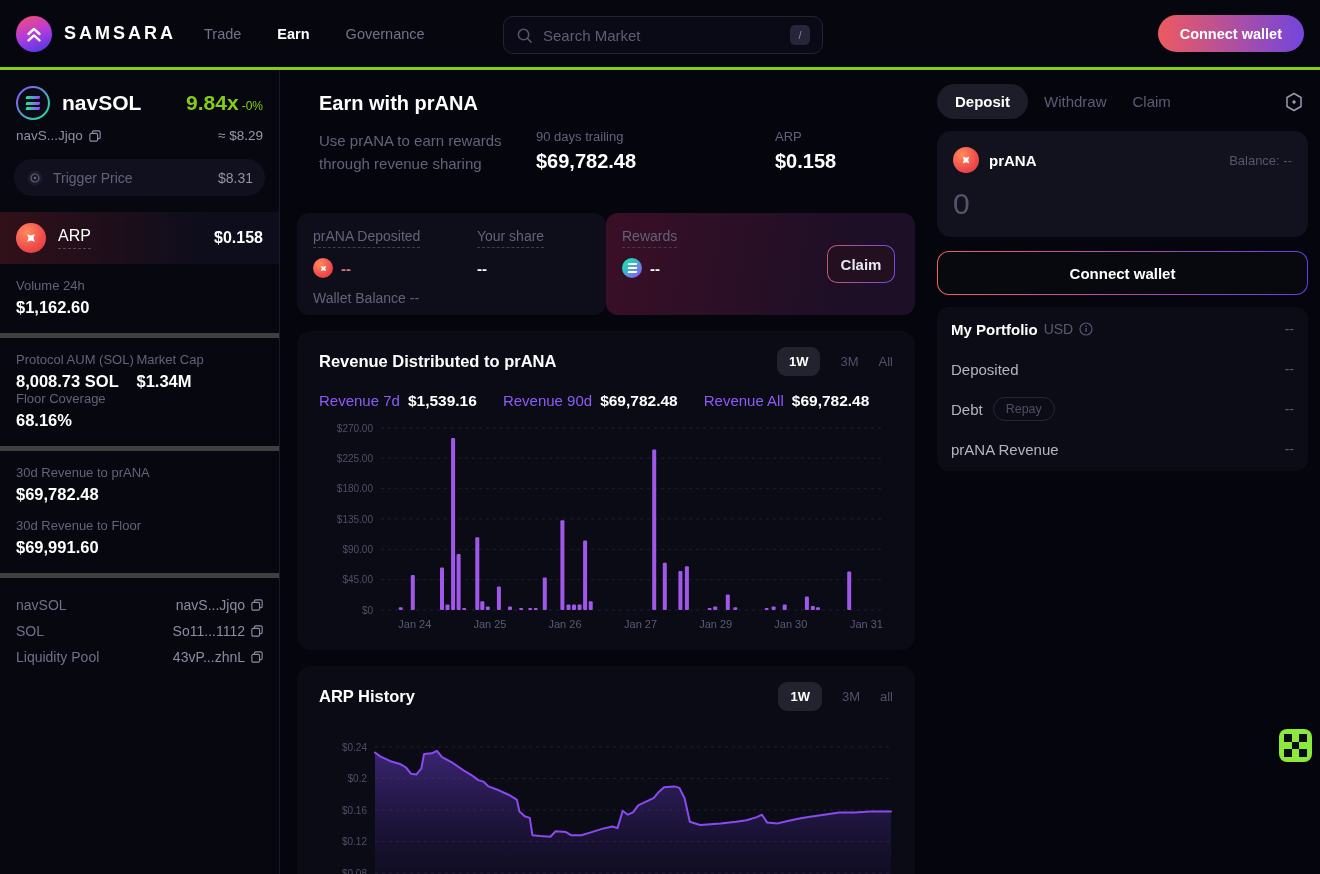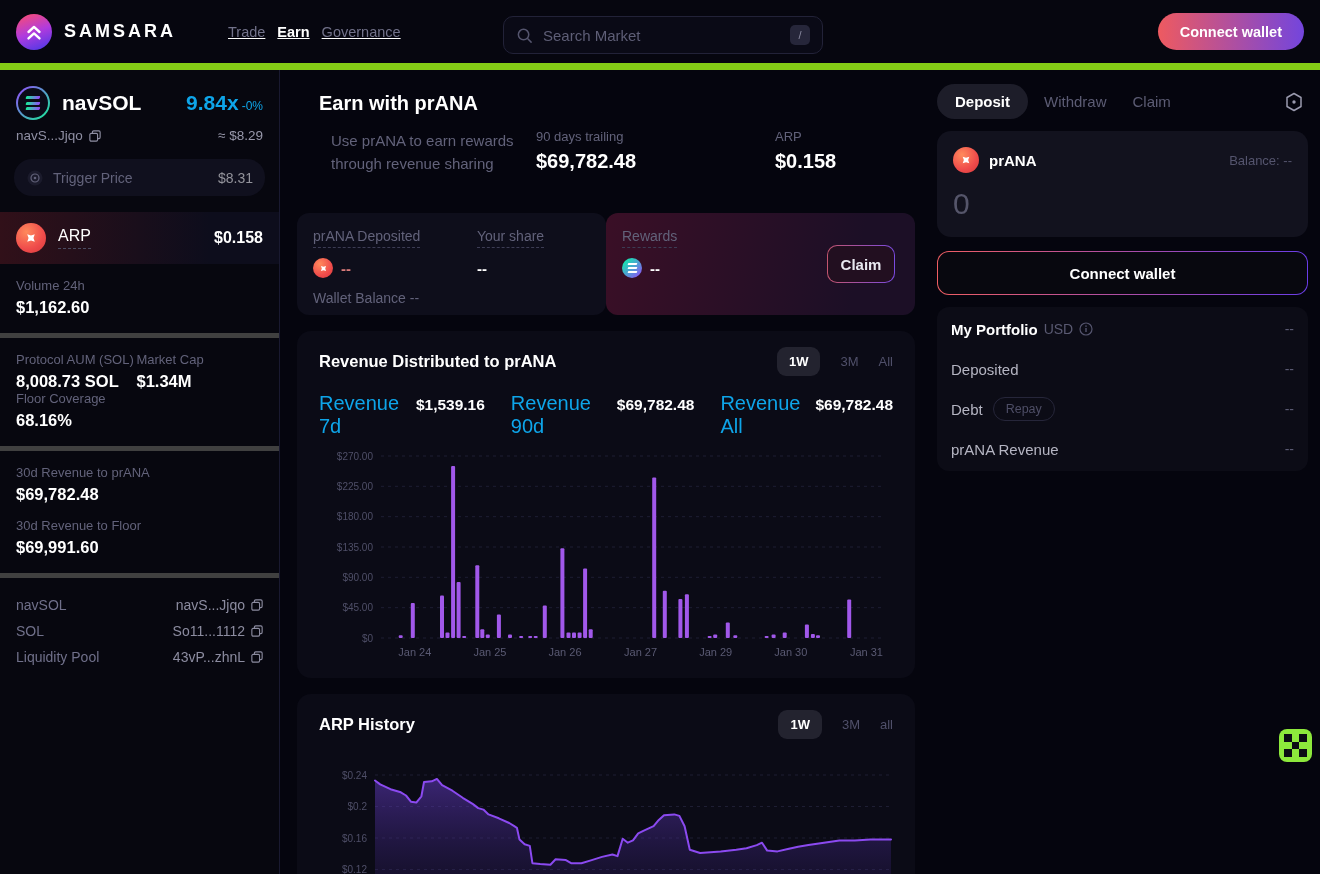--- a/index.html
+++ b/index.html
@@ -1,26 +1,26 @@
 <!DOCTYPE html>
 <html><head>
 <meta charset="utf-8">
 <style>
   * { margin:0; padding:0; box-sizing:border-box; }
   body { background:#000; font-family:"Liberation Sans", sans-serif; }
   .app { position:relative; width:1320px; height:874px; background:#05050e; overflow:hidden; color:#fff; }
 
   
   .topnav { position:absolute; top:0; left:0; width:100%; height:70px; background:#06060f;
-            border-bottom:7px solid #84cc16; display:flex; align-items:center; padding:0 16px; }
+            border-bottom:3px solid #84cc16; display:flex; align-items:center; padding:0 16px; }
   .logo-badge { width:36px; height:36px; border-radius:50%；; border-radius:50%;
                 background:linear-gradient(160deg,#ff4d6b 0%,#b13bdd 50%,#4438e8 100%);
                 display:flex; align-items:center; justify-content:center; }
   .brand { font-size:18px; font-weight:700; letter-spacing:3px; margin-left:12px; }
-  .nav-links { display:flex; gap:12px; margin-left:52px;text-decoration:underline; }
+  .nav-links { display:flex; gap:36px; margin-left:28px; }
   .nav-link { font-size:14.5px; color:#72728a; cursor:pointer; }
   .nav-link.active { color:#fff; font-weight:700; }
   .search { position:absolute; left:503px; top:16px; width:320px; height:38px; background:#0a0a16;
             border:1px solid #222238; border-radius:10px; display:flex; align-items:center; padding:0 12px; }
   .search input { flex:1; background:transparent; border:none; outline:none; color:#c8c8d8;
                   font-size:15px; margin-left:10px; font-family:inherit; }
   .search input::placeholder { color:#5e5e76; }
   .kbd { width:20px; height:20px; background:#26263a; border-radius:5px; color:#8a8aa0; font-size:11px;
          display:flex; align-items:center; justify-content:center; }
   .cw-top { margin-left:auto; height:37px; padding:0 22px; border:none; border-radius:19px; cursor:pointer;
@@ -33,21 +33,21 @@
   .tok-head { padding:16px 16px 0; }
   .tok-row1 { display:flex; align-items:center; }
   .tok-icon { width:34px; height:34px; border-radius:50%;
               background:linear-gradient(135deg,#9945ff,#14f195); position:relative; flex:0 0 34px; }
   .tok-icon::before { content:""; position:absolute; inset:2px; border-radius:50%; background:#0b0b18; }
   .sol-bars { position:absolute; inset:0; display:flex; flex-direction:column; gap:3px;
               align-items:center; justify-content:center; }
   .sol-bars i { width:14px; height:2.5px; transform:skewX(-18deg); border-radius:1px;
                 background:linear-gradient(90deg,#14f195,#9945ff); }
   .tok-name { font-size:21px; font-weight:700; margin-left:12px; }
-  .tok-mult { margin-left:auto; color:#0ea5e9; font-size:21px; font-weight:600; }
+  .tok-mult { margin-left:auto; color:#84cc16; font-size:21px; font-weight:600; }
   .tok-mult small { font-size:12px; font-weight:400; margin-left:3px; }
   .tok-row2 { display:flex; margin-top:8px; align-items:center; }
   .tok-addr { color:#8f8fa3; font-size:13.5px; display:flex; align-items:center; gap:6px; }
   .tok-approx { margin-left:auto; color:#9898ab; font-size:13.5px; }
   .trigger { margin:16px 14px 0; height:37px; background:#10101e; border-radius:18px; display:flex;
              align-items:center; padding:0 12px; cursor:pointer; }
   .trigger-label { color:#62627a; font-size:14px; margin-left:9px; }
   .trigger-value { margin-left:auto; color:#93939b; font-size:14px; }
   .arp-row { margin-top:16px; height:52px; display:flex; align-items:center; padding:0 16px;
              background:linear-gradient(90deg,#311019 0%,#0d0d1c 75%); cursor:pointer; }
@@ -64,21 +64,21 @@
   .addr-list { padding:14px 16px; }
   .addr-row { display:flex; align-items:center; height:26px; }
   .addr-key { color:#70708a; font-size:14px; }
   .addr-val { margin-left:auto; color:#8c8ca0; font-size:14px; display:flex; align-items:center; gap:6px;
               cursor:pointer; }
 
   
   .main { position:absolute; top:70px; left:281px; width:654px; bottom:0; }
   .earn-title { font-size:20px; font-weight:700; margin:22px 0 0 38px; }
   .earn-head { position:relative; height:66px; margin-top:14px; }
-  .earn-desc { position:absolute; left:50px; top:0; width:210px; color:#62627a; font-size:15px;
+  .earn-desc { position:absolute; left:38px; top:0; width:210px; color:#62627a; font-size:15px;
                line-height:23px; }
   .head-stat { position:absolute; top:0; }
   .head-stat .lab { color:#62627a; font-size:13px; }
   .head-stat .val { font-size:20px; font-weight:700; margin-top:6px; }
   .hs1 { left:255px; } .hs2 { left:494px; }
   .cards { display:flex; gap:0; margin:18px 20px 0 16px; }
   .dep-card { flex:1; background:#0e0e1b; border-radius:12px; padding:14px 16px; height:102px; }
   .rew-card { flex:1; background:linear-gradient(100deg,#3a0f26 0%,#1c0f26 80%); border-radius:12px;
               padding:14px 16px; height:102px; position:relative; }
   .dashed-lab { display:inline-block; color:#62627a; font-size:14px; border-bottom:1px dashed #3c3c54;
@@ -103,21 +103,21 @@
                background:linear-gradient(#220f20,#220f20) padding-box,
                           linear-gradient(90deg,#c4556e,#7a4ae0) border-box; }
   .chart-card { margin:16px 20px 0 16px; background:#0b0b16; border-radius:14px; padding:16px 22px; }
   .cc-head { display:flex; align-items:center; }
   .cc-title { font-size:16.5px; font-weight:700; }
   .cc-tabs { margin-left:auto; display:flex; align-items:center; gap:20px; }
   .cc-tab { color:#50506a; font-size:13px; cursor:pointer; }
   .cc-tab.active { color:#fff; font-weight:700; background:#23232f; padding:7px 12px; border-radius:9px; }
   .cc-stats { display:flex; gap:26px; margin-top:16px; }
   .cc-stat { display:flex; align-items:baseline; gap:8px; }
-  .cc-stat .lab { color:#0ea5e9; font-size:20px; }
+  .cc-stat .lab { color:#8b5cf6; font-size:15px; }
   .cc-stat .val { font-size:15.5px; font-weight:700; }
   svg.chart { display:block; margin-top:8px; }
   .grid { stroke:#1e1e33; stroke-width:1; stroke-dasharray:3 4; }
   .ylab { fill:#4f4f68; font-size:10px; text-anchor:end; }
   .xlab { fill:#5a5a73; font-size:11px; text-anchor:middle; }
   .arpline { fill:none; stroke:#8b4af0; stroke-width:2; stroke-linejoin:round; stroke-linecap:round; }
 
   
   .panel { position:absolute; top:70px; left:935px; right:0; bottom:0; padding:0 12px 0 2px; }
   .p-tabs { display:flex; align-items:center; padding:14px 2px 0 0; }

